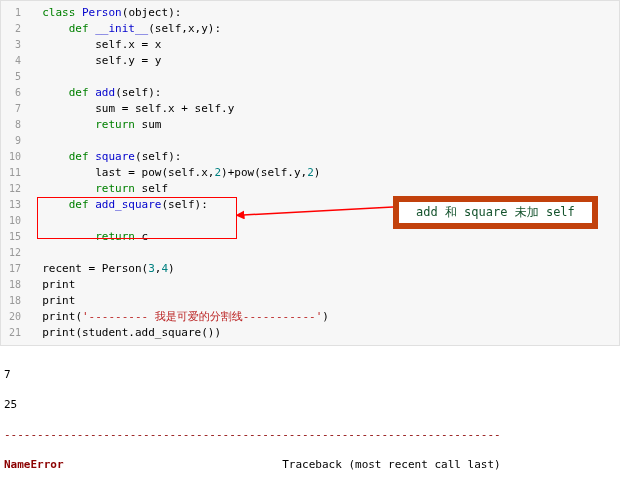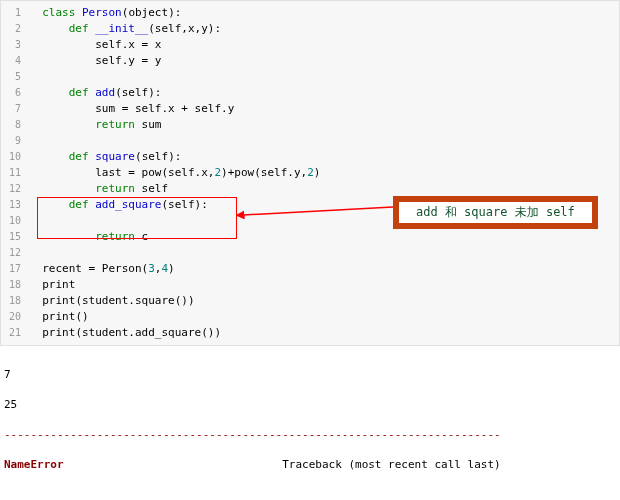--- a/index.html
+++ b/index.html
@@ -36,22 +36,22 @@
 <div class="line"><span class="ln">9</span></div>
 <div class="line"><span class="ln">10</span><span>      </span><span class="kw">def </span><span class="fn">square</span><span>(</span><span class="nm">self</span><span>):</span></div>
 <div class="line"><span class="ln">11</span><span>          </span><span>last = </span><span class="nm">pow</span><span>(</span><span class="nm">self</span><span>.x,</span><span class="num">2</span><span>)+</span><span class="nm">pow</span><span>(</span><span class="nm">self</span><span>.y,</span><span class="num">2</span><span>)</span></div>
 <div class="line"><span class="ln">12</span><span>          </span><span class="kw">return </span><span>self</span></div>
 <div class="line"><span class="ln">13</span><span>      </span><span class="kw">def </span><span class="fn">add_square</span><span>(</span><span class="nm">self</span><span>):</span></div>
 <div class="line"><span class="ln">10</span><span>          </span></div>
 <div class="line"><span class="ln">15</span><span>          </span><span class="kw">return </span><span>c</span></div>
 <div class="line"><span class="ln">12</span></div>
 <div class="line"><span class="ln">17</span><span>  </span><span>recent = Person(</span><span class="num">3</span><span>,</span><span class="num">4</span><span>)</span></div>
 <div class="line"><span class="ln">18</span><span>  </span><span class="nm">print</span></div>
-<div class="line"><span class="ln">18</span><span>  </span><span class="nm">print</span><span>(student.square())</span></div>
-<div class="line"><span class="ln">20</span><span>  </span><span class="nm">print</span><span>(</span><span>)</span></div>
+<div class="line"><span class="ln">18</span><span>  </span><span class="nm">print</span></div>
+<div class="line"><span class="ln">20</span><span>  </span><span class="nm">print</span><span>(</span><span class="str">'--------- 我是可爱的分割线-----------'</span><span>)</span></div>
 <div class="line"><span class="ln">21</span><span>  </span><span class="nm">print</span><span>(student.add_square())</span></div>
 
 <div class="box-red" style="left:36px;top:196px;width:200px;height:42px"></div>
 <div class="annotation" style="left:392px;top:195px">add 和 square 未加 self</div>
 <svg class="arrow-svg" style="left:236px;top:198px;width:160px;height:20px">
 <defs>
         <marker id="ah" markerWidth="8" markerHeight="8" refX="1" refY="3" orient="auto">
           <polygon points="0 0, 6 3, 0 6" fill="#ff0000"></polygon>
         </marker>
       </defs>

